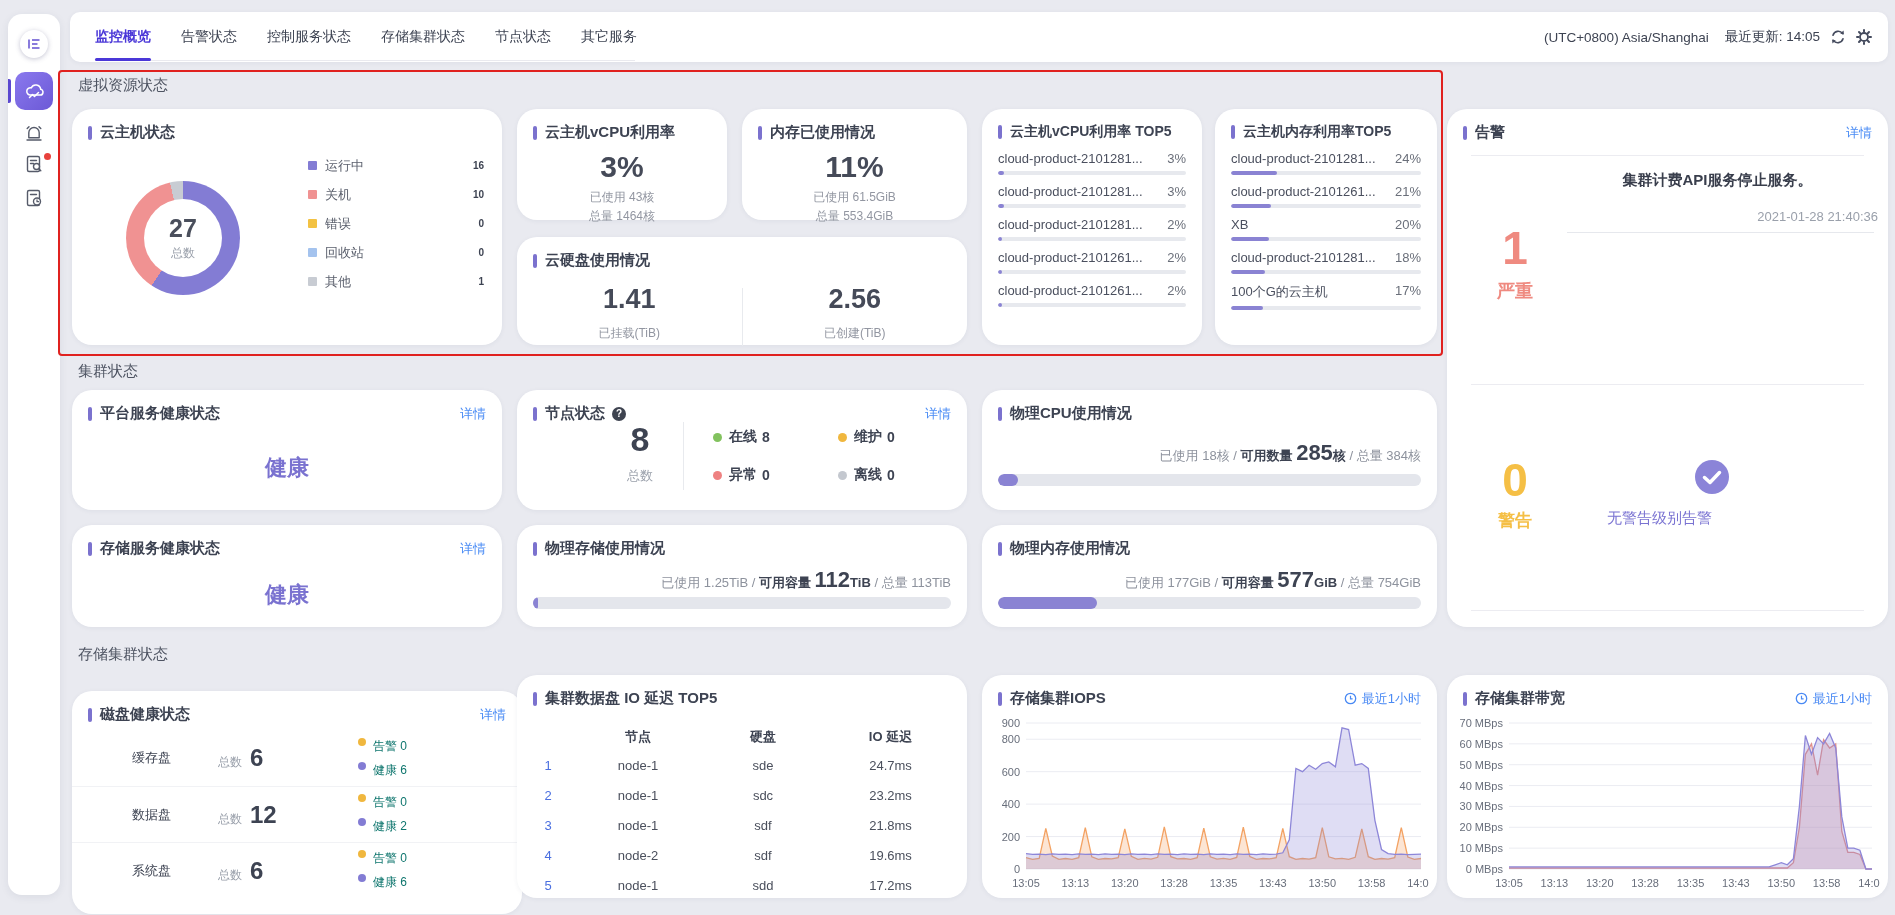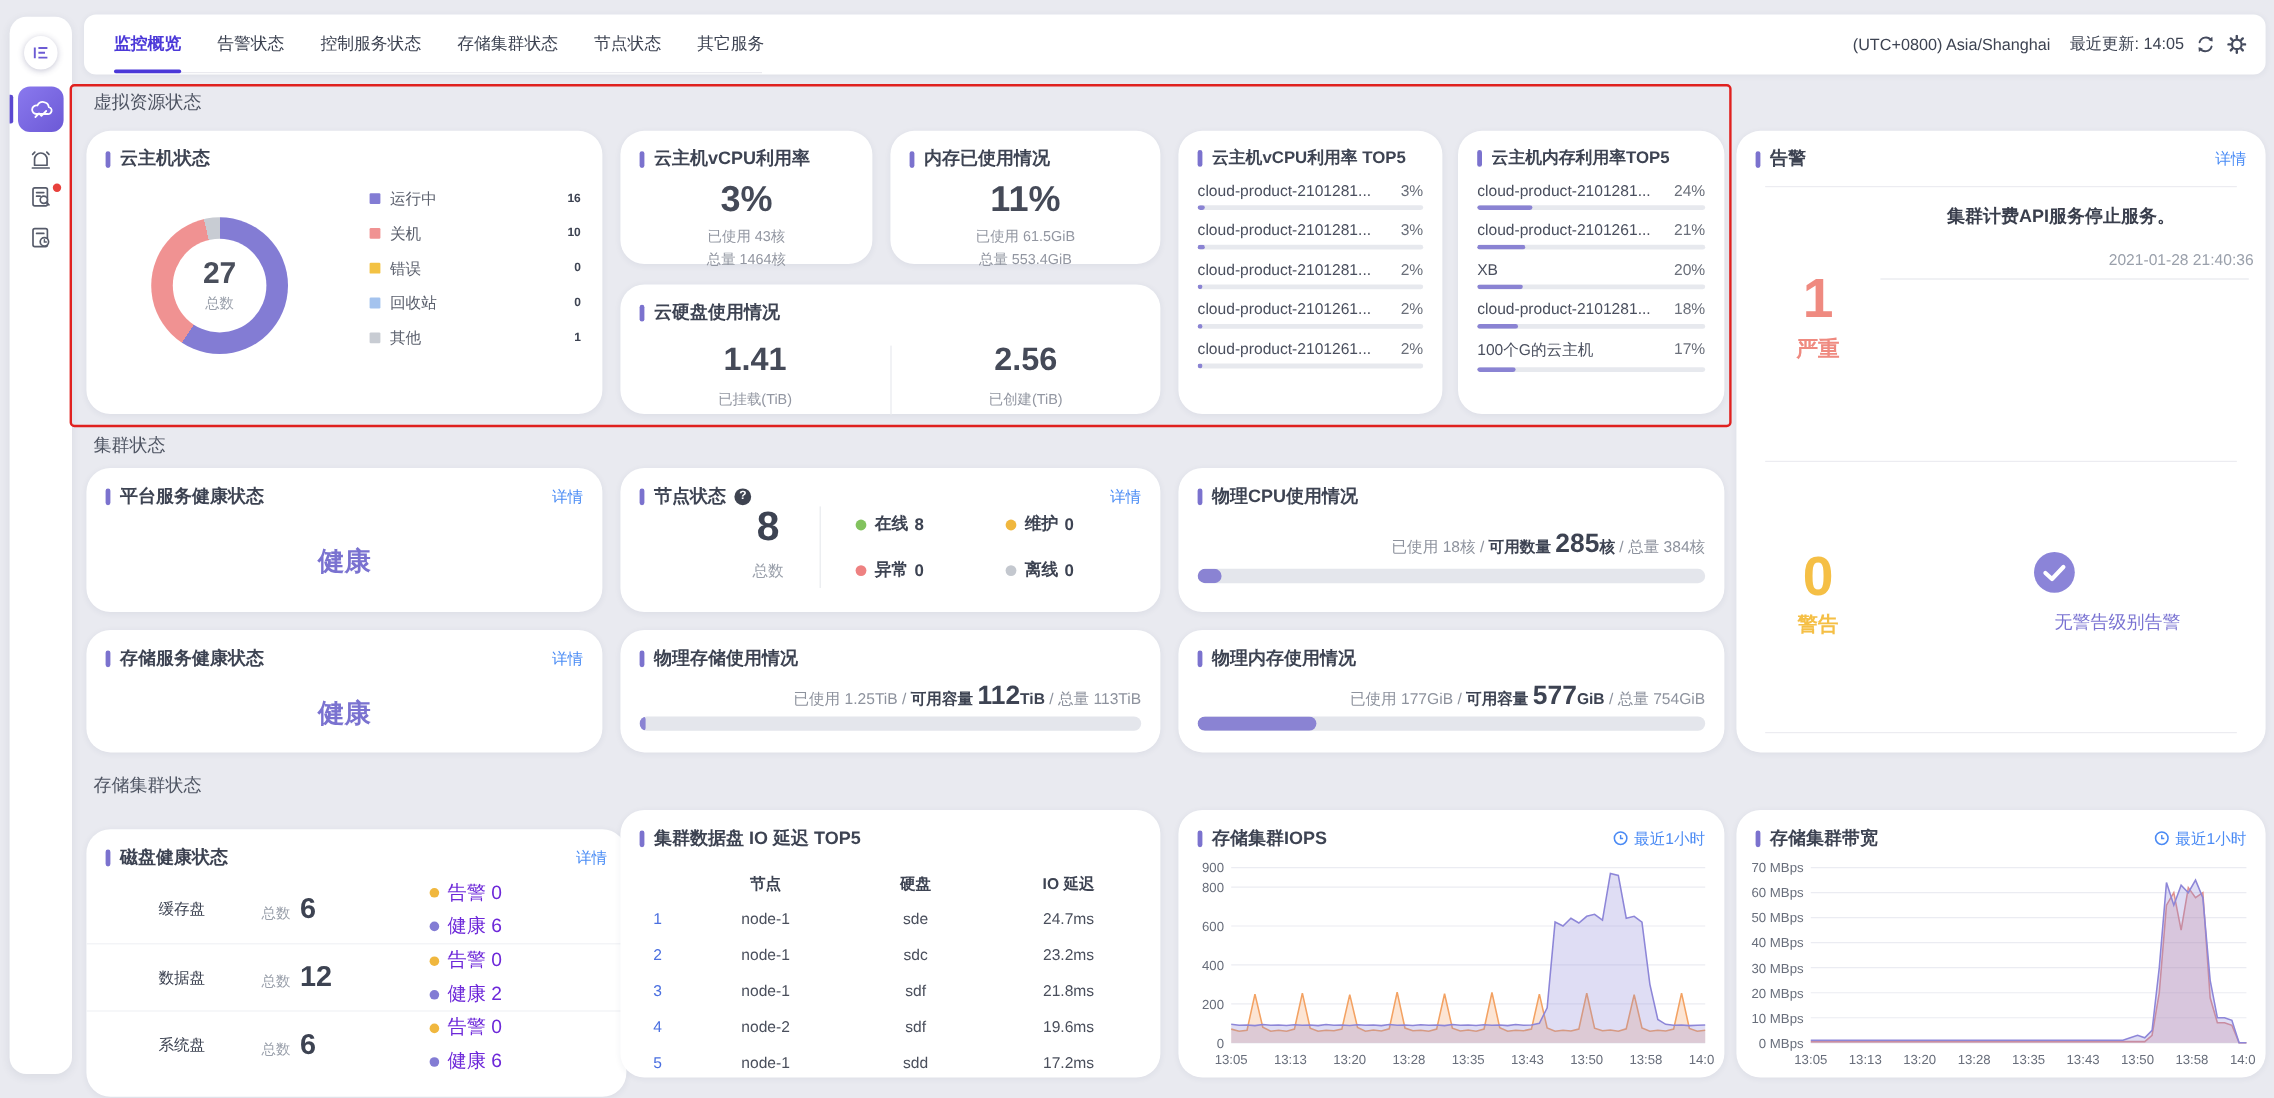--- a/index.html
+++ b/index.html
@@ -60,21 +60,21 @@
   
   .al-div{position:absolute;left:24px;right:24px;height:1px;background:#ececf1}
   .al-msg{position:absolute;left:110px;right:10px;top:62px;text-align:center;font-size:15px;font-weight:bold;color:#393e4c}
   .al-time{position:absolute;left:110px;right:10px;top:100px;text-align:right;font-size:13px;color:#9aa0ab}
   .al-line2{position:absolute;left:120px;right:14px;top:123px;height:1px;background:#e6e8ed}
   .al-critnum{position:absolute;left:26px;width:84px;top:112px;text-align:center;font-size:46px;font-weight:bold;color:#ef8a80}
   .al-critlab{position:absolute;left:26px;width:84px;top:170px;text-align:center;font-size:18px;font-weight:bold;color:#ef8a80}
   .al-warnnum{position:absolute;left:26px;width:84px;top:344px;text-align:center;font-size:46px;font-weight:bold;color:#f5bf45}
   .al-warnlab{position:absolute;left:26px;width:84px;top:400px;text-align:center;font-size:17px;font-weight:bold;color:#f5bf45}
   .al-check{position:absolute;left:247px;top:350px;width:36px;height:36px}
-  .al-ok{position:absolute;left:160px;width:210px;top:400px;text-align:right;font-size:15px;color:#7a73d2}
+  .al-ok{position:absolute;left:160px;width:210px;top:400px;text-align:left;font-size:15px;color:#7a73d2}
   
   .status-big{text-align:center;font-size:22px;font-weight:bold;color:#7a72d0}
   
   .nd-total{position:absolute;left:80px;top:30px;width:86px;text-align:center}
   .nd-num{font-size:34px;font-weight:bold;color:#3d4352}
   .nd-lab{font-size:13px;color:#9aa0ab;margin-top:8px}
   .nd-div{position:absolute;left:166px;top:32px;width:1px;height:68px;background:#e8eaee}
   .nd-legend{position:absolute;left:196px;top:38px;width:250px;display:grid;grid-template-columns:1fr 1fr;grid-row-gap:20px}
   .nd-item{display:flex;align-items:center;font-size:14px;font-weight:bold;color:#3d4352}
   .dot{width:9px;height:9px;border-radius:50%;margin-right:7px;flex:none}
@@ -86,21 +86,21 @@
   .ubar{position:absolute;left:16px;right:16px;height:12px;border-radius:6px;background:#e4e6ec;overflow:hidden}
   .ufill{height:12px;border-radius:6px;background:#8a83d3}
   
   .dh-rows{margin-top:6px}
   .dh-row{display:grid;grid-template-columns:50px 86px 140px 1fr;align-items:center;height:56px;padding:0 10px}
   .dh-row+.dh-row{border-top:1px solid #f1f2f5}
   .dh-name{font-size:13px;color:#3d4352;grid-column:2}
   .dh-total{font-size:12px;color:#9aa0ab}
   .dh-num{font-size:24px;font-weight:bold;color:#3d4352;margin-left:8px}
   .dh-leg{display:flex;flex-direction:column;row-gap:7px}
-  .dh-li{display:flex;align-items:center;font-size:16px;color:#6d28d9}
+  .dh-li{display:flex;align-items:flex-start;font-size:12px;color:#0f766e}
   .dh-li .dot{width:8px;height:8px}
   
   .io-table{margin-top:16px;padding:0 6px}
   .io-hrow,.io-row{display:grid;grid-template-columns:50px 130px 120px 135px;align-items:center}
   .io-hrow{font-size:13px;font-weight:bold;color:#3d4352;height:26px}
   .io-row{font-size:13px;color:#4a4f5c;height:30px}
   .io-c{text-align:center}
   .io-idx{text-align:center;color:#4a6fe0}
   
   .range{margin-left:auto;display:flex;align-items:center;font-size:13px;color:#4a8af4;cursor:pointer}

